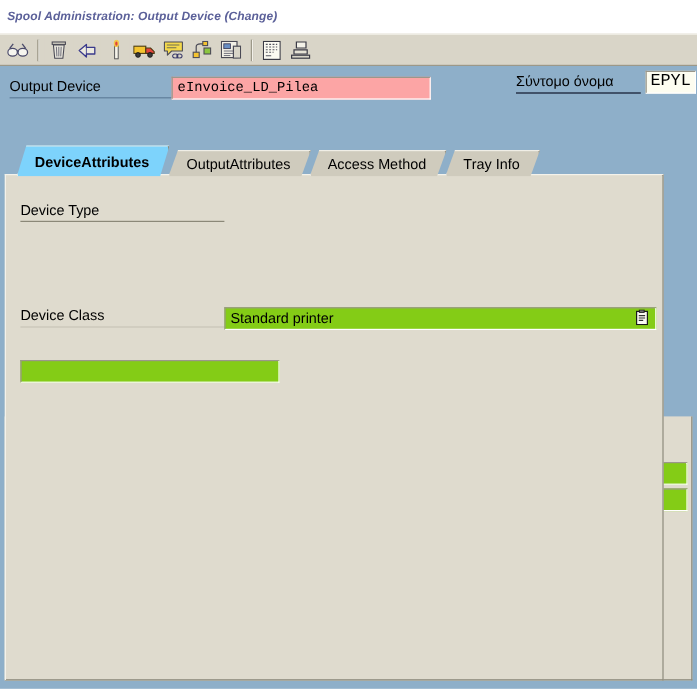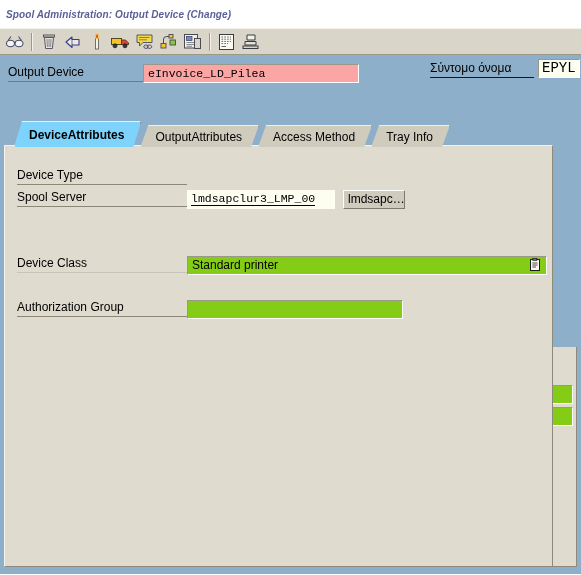--- a/index.html
+++ b/index.html
@@ -388,44 +388,36 @@
     <div class="tab">Access Method</div>
     <div class="tab">Tray Info</div>
   </div>
 
   <div class="tabpanel">
 
     <div class="frow" style="left:12px; top:22px; width:533px;">
       <div class="flabel uline" style="width:170px;">Device Type</div>
     </div>
 
-    <div class="frow" style="left:12px; top:44px; width:400px;">
-      <div class="flabel uline" style="width:170px;">Spool Server</div>
-      <div class="fbox mono noborder" style="width:148px;">
-        <span>lmdsapclur3_LMP_00</span>
-      </div>
-      <div class="pbtn" style="width:62px; margin-left:8px;">lmdsapc…</div>
-    </div>
 
     <div class="frow" style="left:12px; top:110px; width:533px;">
       <div class="flabel plain" style="width:170px;">Device Class</div>
       <div class="fbox" style="width:360px; display:flex; align-items:center; justify-content:space-between; padding-right:3px;">
         <span>Standard printer</span>
         <span class="dropicon">
           <svg width="11" height="13" viewBox="0 0 11 13">
             <rect x="0.5" y="1.5" width="9" height="11" fill="#fbfaf2" stroke="#1a1a1a" stroke-width="1"></rect>
             <rect x="2.8" y="0.3" width="4" height="2" fill="#7a7a7a" stroke="#1a1a1a" stroke-width="0.8"></rect>
             <path d="M2.3 5 L7.6 5 M2.3 7 L7.6 7 M2.3 9 L6 9" stroke="#333" stroke-width="0.9"></path>
           </svg>
         </span>
       </div>
     </div>
 
     <div class="frow" style="left:12px; top:154px; width:420px;">
-      <div class="flabel uline" style="width:170px;">Authorization Group</div>
       <div class="fbox" style="width:216px;"></div>
     </div>
 
   </div>
 
   <div style="position:absolute; left:4px; top:292px; width:573px; height:220px; background:#dfdbce; border-left:1px solid #f4f2eb; border-right:1px solid #8d8a7c; border-bottom:1px solid #8d8a7c; box-sizing:border-box; z-index:1;">
 
     <div class="frow" style="left:12px; top:16px; width:250px;">
       <div class="flabel plain" style="width:100px;">Model</div>
       <div class="fbox" style="width:146px;"></div>

